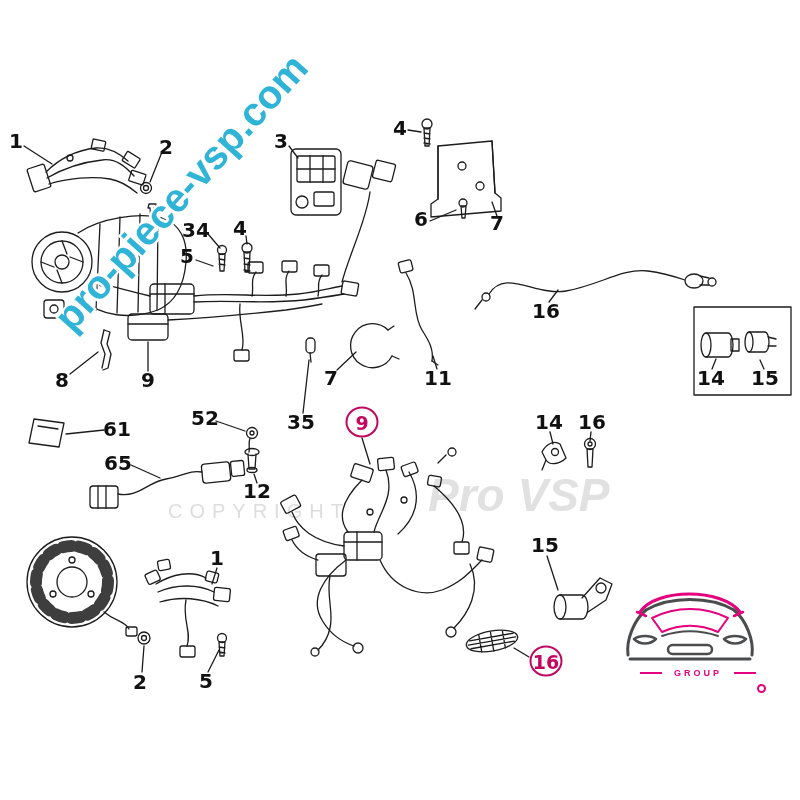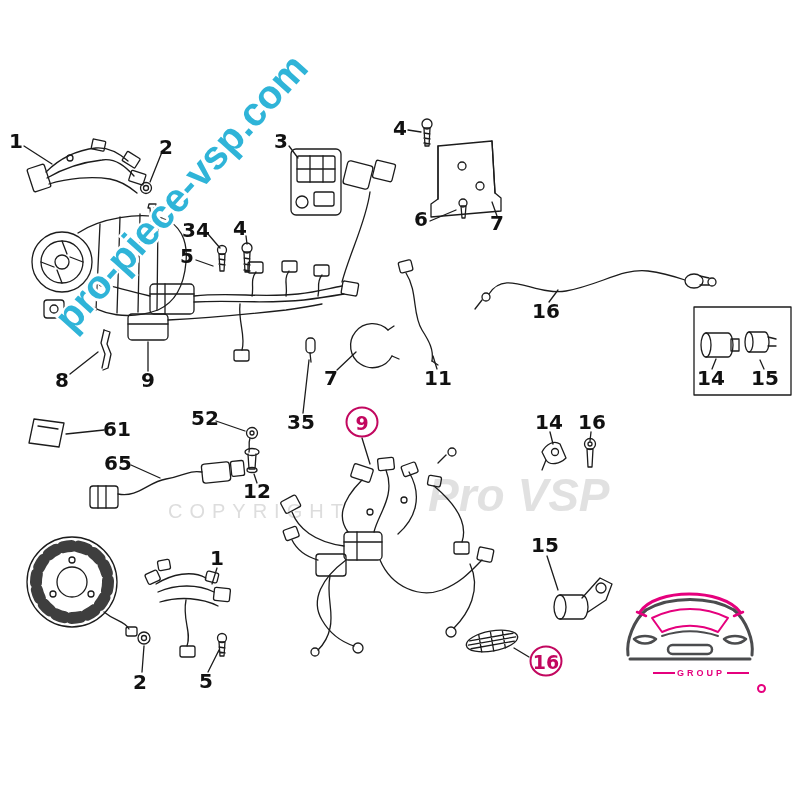--- a/index.html
+++ b/index.html
@@ -41,21 +41,21 @@
     font-size:40px; font-weight:800; letter-spacing:0px;
     color:var(--watermark-cyan,#2fb4d8);
     text-shadow:-2px -2px 0 #fff, 2px -2px 0 #fff, -2px 2px 0 #fff, 2px 2px 0 #fff,
                  0 0 6px rgba(255,255,255,.9);
     white-space:nowrap;
   }
 
   
   .logo-text { position:absolute; left:640px; top:668px; width:122px; text-align:right; z-index:6; }
   .logo-group {
-    display:flex; align-items:center; justify-content:center; gap:2px;
+    display:flex; align-items:center; justify-content:flex-start; gap:12px;
     color:var(--logo-pink,#e5007d); font-size:9px; font-weight:bold; letter-spacing:3px;
     margin-bottom:2px;
   }
   .logo-group .gline { width:22px; height:2px; background:var(--logo-pink,#e5007d); }
   .logo-pro  { font-size:48px; font-weight:bold; font-style:italic; line-height:.98; color:var(--logo-gray,#55565a); }
   .logo-vsp  { font-size:48px; font-weight:bold; font-style:italic; line-height:.98; color:var(--logo-pink,#e5007d); }
   .logo-dot  { position:absolute; top:16px; right:-4px; width:9px; height:9px; border:2.5px solid var(--logo-pink,#e5007d); border-radius:50%; }
 
   svg .art { stroke:#1c1c1c; fill:none; stroke-width:1.3; stroke-linecap:round; stroke-linejoin:round; }
 </style>

